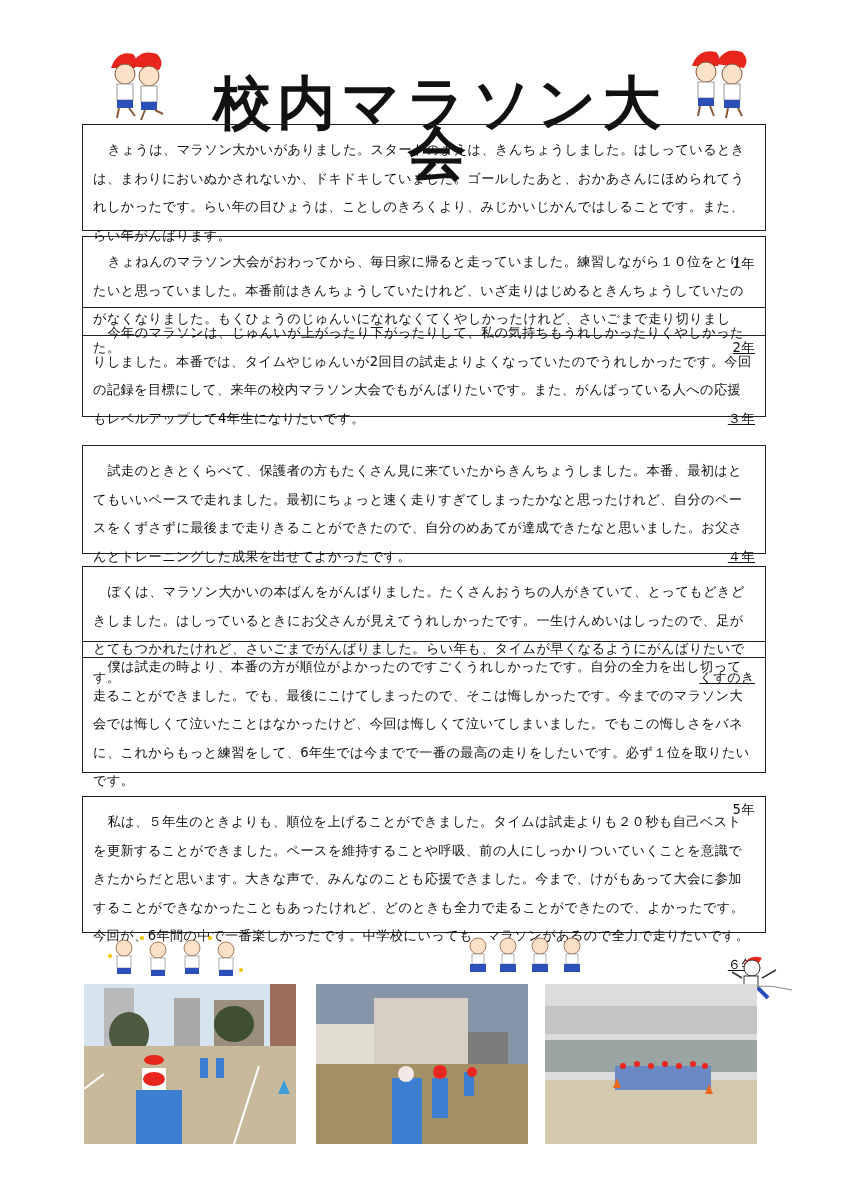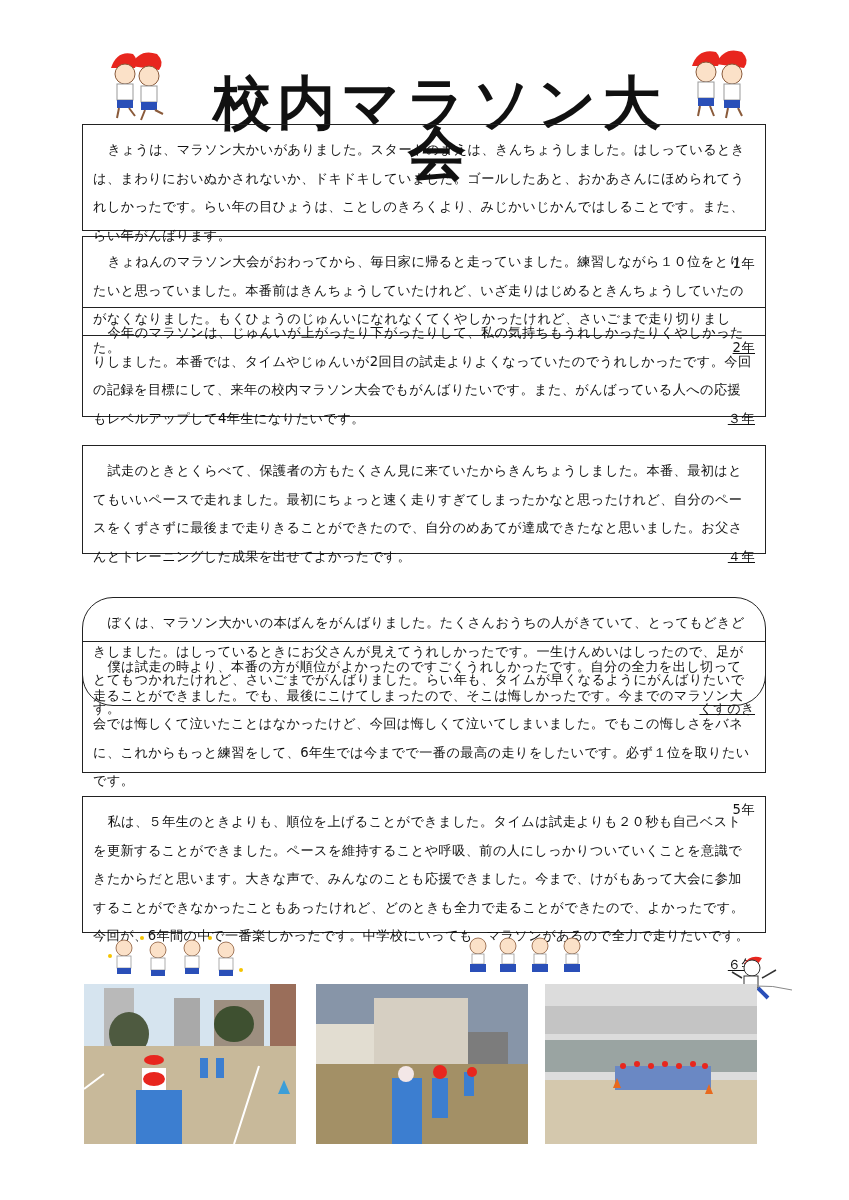--- a/index.html
+++ b/index.html
@@ -57,21 +57,21 @@
 </div>
 
 <div class="box" style="top:307px;height:110px;">
   <p><span>今年のマラソンは、じゅんいが上がったり下がったりして、私の気持ちもうれしかったりくやしかったりしました。本番では、タイムやじゅんいが2回目の試走よりよくなっていたのでうれしかったです。今回の記録を目標にして、来年の校内マラソン大会でもがんばりたいです。また、がんばっている人への応援もレベルアップして4年生になりたいです。</span><span class="grade">３年</span></p>
 </div>
 
 <div class="box" style="top:445px;height:109px;">
   <p><span>試走のときとくらべて、保護者の方もたくさん見に来ていたからきんちょうしました。本番、最初はとてもいいペースで走れました。最初にちょっと速く走りすぎてしまったかなと思ったけれど、自分のペースをくずさずに最後まで走りきることができたので、自分のめあてが達成できたなと思いました。お父さんとトレーニングした成果を出せてよかったです。</span><span class="grade">４年</span></p>
 </div>
 
-<div class="box" style="top:597px;height:109px;border-radius:31px;">
+<div class="box" style="top:566px;height:92px;">
   <p><span>ぼくは、マラソン大かいの本ばんをがんばりました。たくさんおうちの人がきていて、とってもどきどきしました。はしっているときにお父さんが見えてうれしかったです。一生けんめいはしったので、足がとてもつかれたけれど、さいごまでがんばりました。らい年も、タイムが早くなるようにがんばりたいです。</span><span class="grade">くすのき</span></p>
 </div>
 
 <div class="box" style="top:641px;height:132px;">
   <p>僕は試走の時より、本番の方が順位がよかったのですごくうれしかったです。自分の全力を出し切って走ることができました。でも、最後にこけてしまったので、そこは悔しかったです。今までのマラソン大会では悔しくて泣いたことはなかったけど、今回は悔しくて泣いてしまいました。でもこの悔しさをバネに、これからもっと練習をして、6年生では今までで一番の最高の走りをしたいです。必ず１位を取りたいです。</p>
   <div class="grade-line"><span>5年</span></div>
 </div>
 
 <div class="box" style="top:796px;height:137px;">
   <p><span>私は、５年生のときよりも、順位を上げることができました。タイムは試走よりも２０秒も自己ベストを更新することができました。ペースを維持することや呼吸、前の人にしっかりついていくことを意識できたからだと思います。大きな声で、みんなのことも応援できました。今まで、けがもあって大会に参加することができなかったこともあったけれど、どのときも全力で走ることができたので、よかったです。今回が、6年間の中で一番楽しかったです。中学校にいっても、マラソンがあるので全力で走りたいです。</span><span class="grade">６年</span></p>

